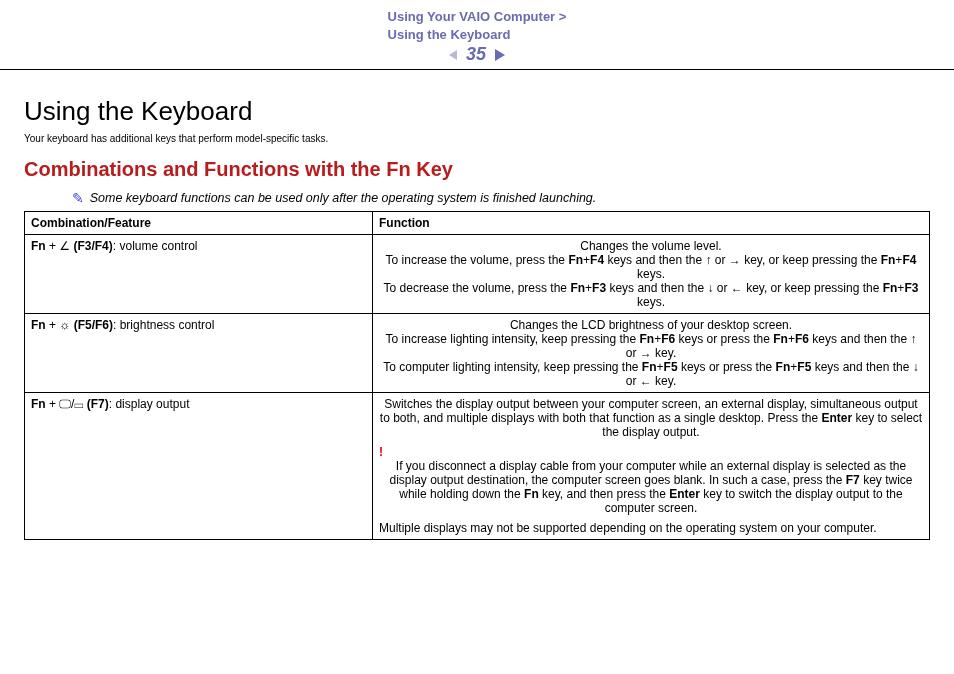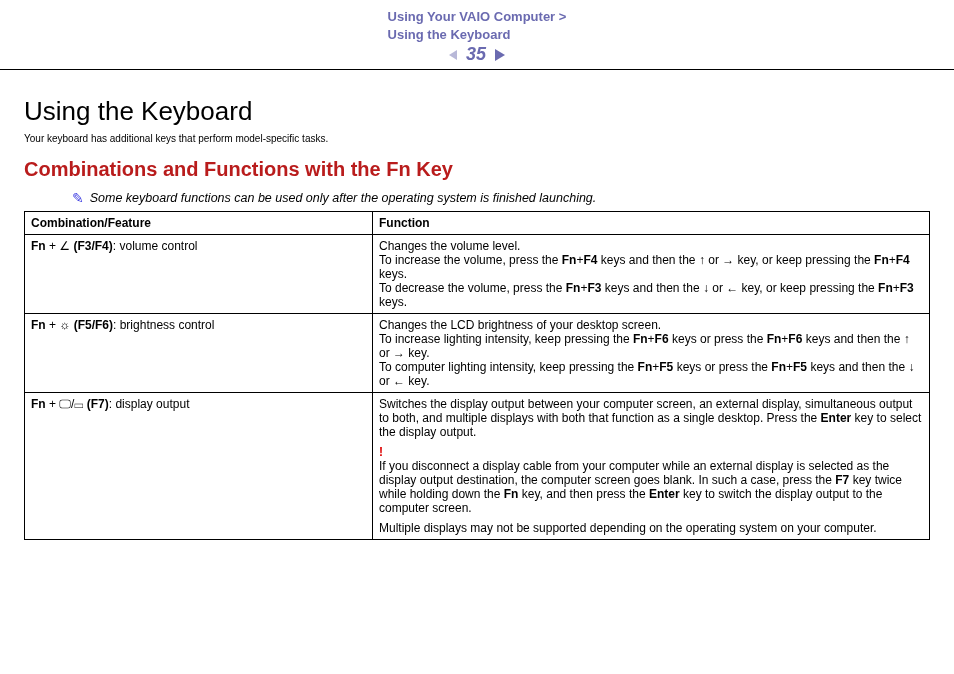--- a/index.html
+++ b/index.html
@@ -83,21 +83,21 @@
     text-align: left;
   }
   table.fn-table th {
     font-weight: bold;
     background: #fff;
   }
   .col-combo { width: 335px; }
   .excl { color: #d00; font-weight: bold; }
   .arrow { font-weight: bold; }
   .b { font-weight: bold; }
-  .cell-line { margin:0; }
+  .cell-line { margin:0;text-align:center; }
   .cell-block { margin: 6px 0 0 0; }
 </style>
 </head>
 <body>
 
 <div class="header">
   <div class="breadcrumb">
     <div>Using Your VAIO Computer &gt;</div>
     <div>Using the Keyboard</div>
   </div>

